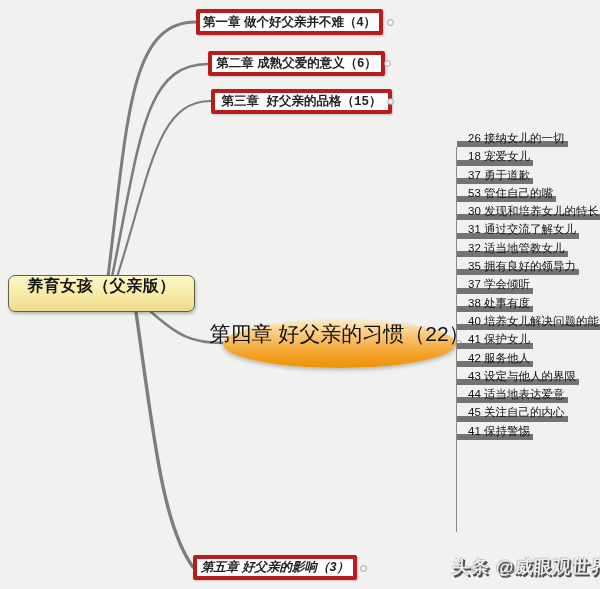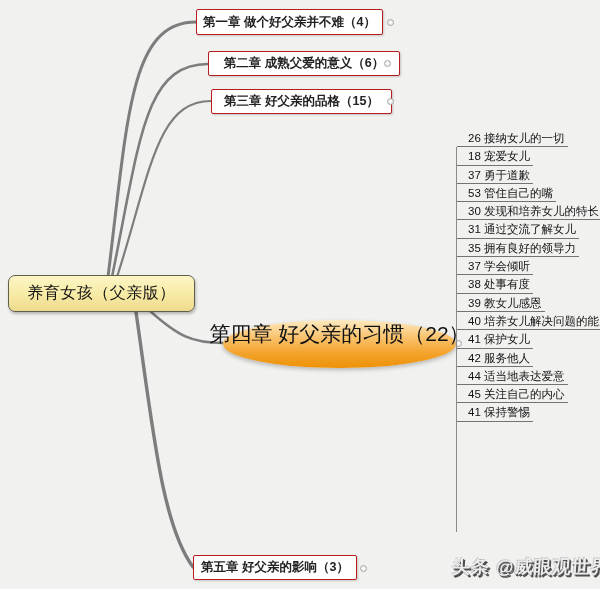--- a/index.html
+++ b/index.html
@@ -11,37 +11,37 @@
   }
   #canvas{position:absolute;left:0;top:0;width:600px;height:589px;}
   svg.links{position:absolute;left:0;top:0;pointer-events:none;}
 
   
   .root-node{
     position:absolute;left:8px;top:275px;width:187px;height:37px;
     background:linear-gradient(180deg,#fcf6c6 0%,#f7eaa4 55%,#eeda8d 100%);
     border:1.5px solid #5f5f4e;border-radius:7px;
     box-shadow:1px 2px 3px rgba(0,0,0,.25);
-    display:flex;align-items:center;justify-content:center;
-    font-size:16px;font-weight:normal;color:#151515;letter-spacing:.5px;
+    display:flex;justify-content:center;
+    font-size:16px;font-weight:bold;color:#151515;letter-spacing:.5px;
     box-sizing:border-box;
   }
 
   
   .chapter-box{
-    position:absolute;background:#ffffff;border:1px solid #b91c1c;
+    position:absolute;background:#ffffff;border:4px solid #b91c1c;
     border-radius:2px;box-shadow:1px 1px 2px rgba(0,0,0,.18);
     display:flex;align-items:center;justify-content:center;
     font-size:12.5px;font-weight:600;color:#222;white-space:nowrap;
     box-sizing:border-box;
   }
   #ch1{left:196px;top:9px;width:187px;height:26px;}
-  #ch2{left:208px;top:51px;width:192px;height:25px;}
-  #ch3{left:211px;top:89px;width:181px;height:25px;}
-  #ch5{left:193px;top:555px;width:164px;height:25px;}
+  #ch2{left:208px;top:51px;width:177px;height:25px;}
+  #ch3{left:211px;top:89px;width:181px;height:25px;font-family:Liberation Mono, monospace;}
+  #ch5{left:193px;top:555px;width:164px;height:25px;font-style:italic;}
 
   
   .chapter-ellipse{
     position:absolute;left:223px;top:320px;width:233px;height:48px;
     border-radius:50%;
     background:linear-gradient(180deg,#fdeac1 0%,#f9bf66 40%,#f3a22a 70%,#ee9207 100%);
     box-shadow:0 2px 4px rgba(0,0,0,.25);
     display:flex;align-items:flex-start;justify-content:center;
     font-size:21px;font-weight:400;color:#111;white-space:nowrap;
   }
@@ -51,21 +51,21 @@
     position:absolute;width:7px;height:7px;border-radius:50%;
     border:1px solid #a9a9a9;background:radial-gradient(#ffffff 20%,#d9d9d9 100%);
     box-sizing:border-box;
   }
 
   
   .habit-spine{position:absolute;left:456px;top:147px;width:1px;height:385px;background:#8a8a8a;}
   .habit-list{position:absolute;left:457px;top:129px;}
   .habit{
     height:18.3px;line-height:18.5px;width:max-content;
-    padding:0 3px 0 11px;border-bottom:1px solid #737373;
+    padding:0 3px 0 11px;border-bottom:6px solid #737373;
     font-size:11.5px;color:#111;white-space:nowrap;box-sizing:border-box;
   }
 
   
   .watermark{
     position:absolute;left:452px;top:555px;
     font-size:18px;font-weight:bold;letter-spacing:1px;white-space:nowrap;
     color:#ececec;
     text-shadow:2px 2px 0 #4e4e4e,1px 1px 0 #5a5a5a,-1px -1px 0 #c9c9c9;
     transform:skewX(-4deg);
@@ -113,26 +113,27 @@
   <div class="handle" style="left:360px;top:565px;"></div>
 
   <div class="habit-spine"></div>
   <div class="habit-list">
       <div class="habit">26 接纳女儿的一切</div>
       <div class="habit">18 宠爱女儿</div>
       <div class="habit">37 勇于道歉</div>
       <div class="habit">53 管住自己的嘴</div>
       <div class="habit">30 发现和培养女儿的特长</div>
       <div class="habit">31 通过交流了解女儿</div>
+      <div class="habit">32 适当地管教女儿</div>
       <div class="habit">35 拥有良好的领导力</div>
       <div class="habit">37 学会倾听</div>
       <div class="habit">38 处事有度</div>
-      <div class="habit">39 教女儿感恩</div>
       <div class="habit">40 培养女儿解决问题的能力</div>
       <div class="habit">41 保护女儿</div>
       <div class="habit">42 服务他人</div>
+      <div class="habit">43 设定与他人的界限</div>
       <div class="habit">44 适当地表达爱意</div>
       <div class="habit">45 关注自己的内心</div>
       <div class="habit">41 保持警惕</div>
     </div>
 
   <div class="watermark">头条 @威眼观世界</div>
 </div>
 
 </body></html>

